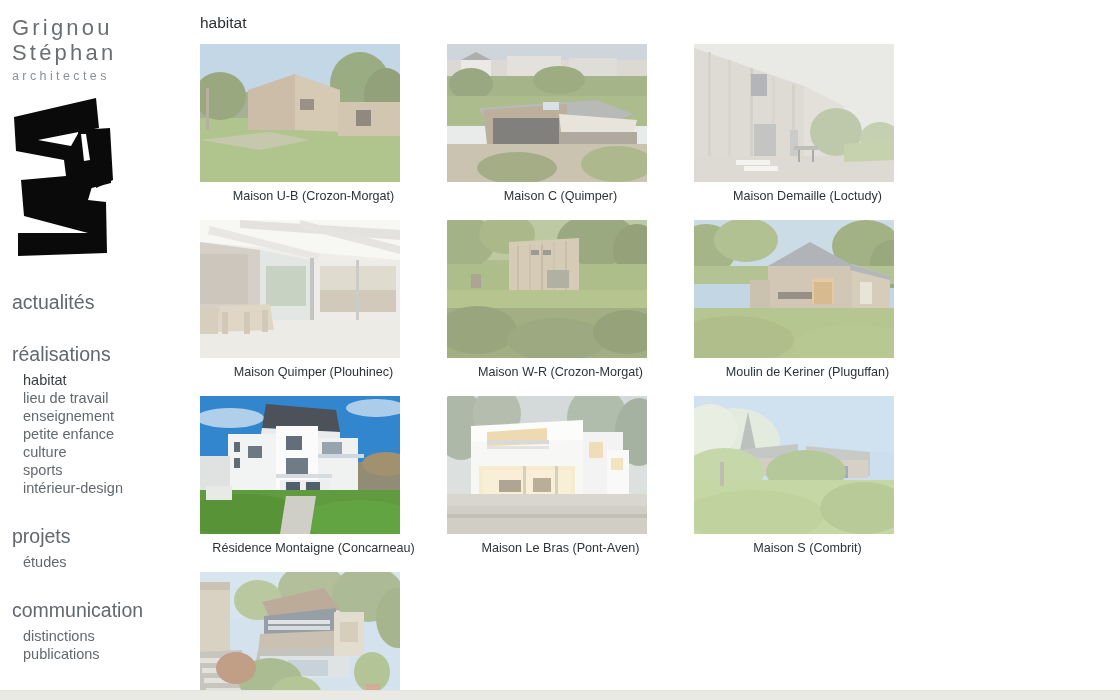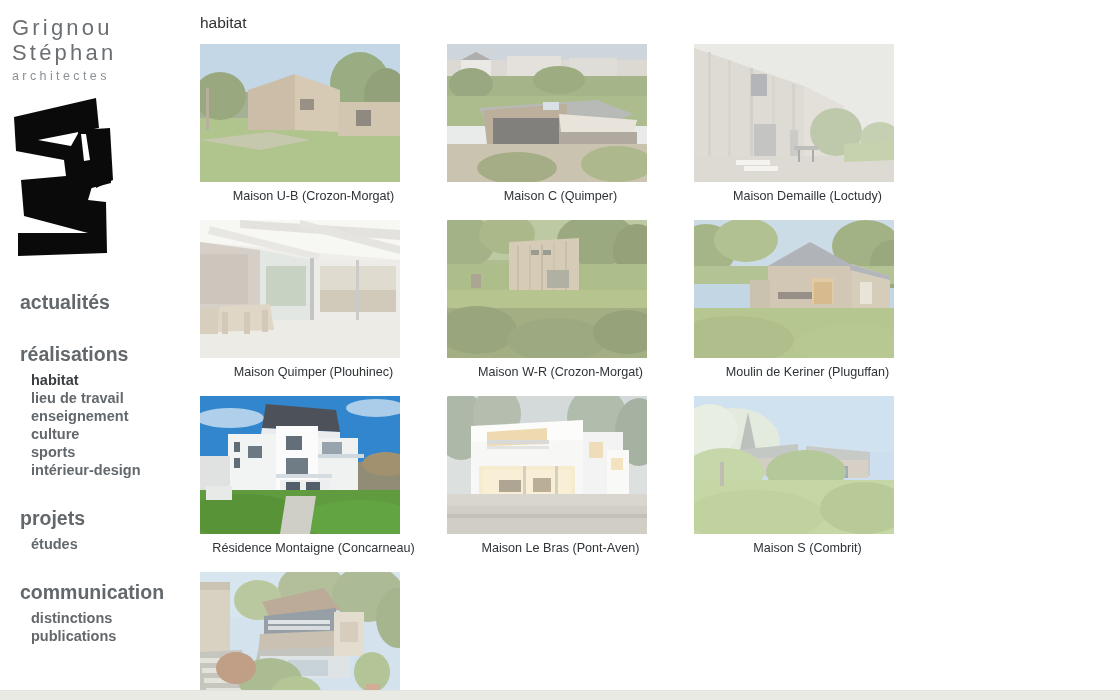--- a/index.html
+++ b/index.html
@@ -54,22 +54,21 @@
   }
   .logo-mark {
     margin: 12px 0 0 8px;
     width: 120px;
     height: 160px;
   }
   .logo-mark svg { display: block; }
 
   .nav {
     margin-top: 33px;
-    padding-left: 20px;
-    font-weight: bold;
+    padding-left: 12px;
   }
   .nav-top {
     font-size: 19.5px;
     color: #63686c;
     line-height: 22px;
     margin-bottom: 6px;
     margin-top: 10px;
     cursor: pointer;
     white-space: nowrap;
   }
@@ -181,20 +180,21 @@
 
       <div class="nav-top">actualités</div>
 
       <div class="group-gap"></div>
 
       <div class="nav-top">réalisations</div>
       <ul class="nav-sub-list">
         <li class="nav-sub active">habitat</li>
         <li class="nav-sub">lieu de travail</li>
         <li class="nav-sub">enseignement</li>
+        <li class="nav-sub">petite enfance</li>
         <li class="nav-sub">culture</li>
         <li class="nav-sub">sports</li>
         <li class="nav-sub">intérieur-design</li>
       </ul>
 
       <div class="group-gap"></div>
 
       <div class="nav-top">projets</div>
       <ul class="nav-sub-list">
         <li class="nav-sub">études</li>

